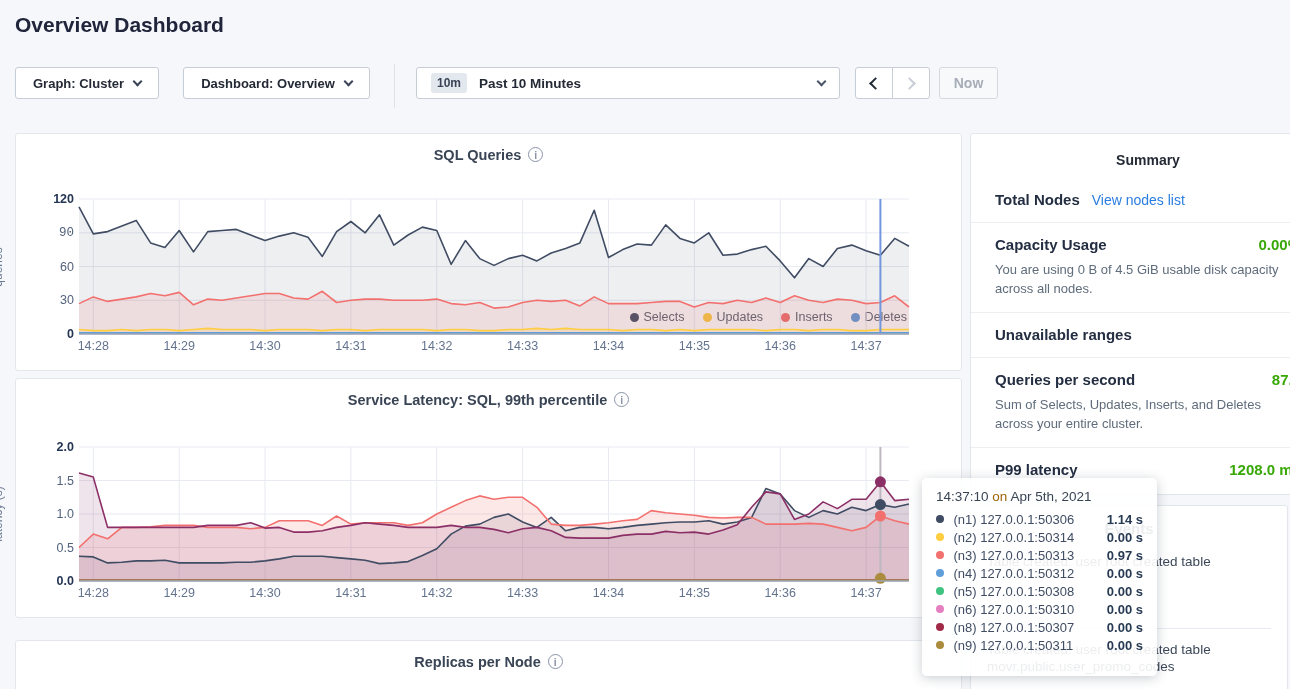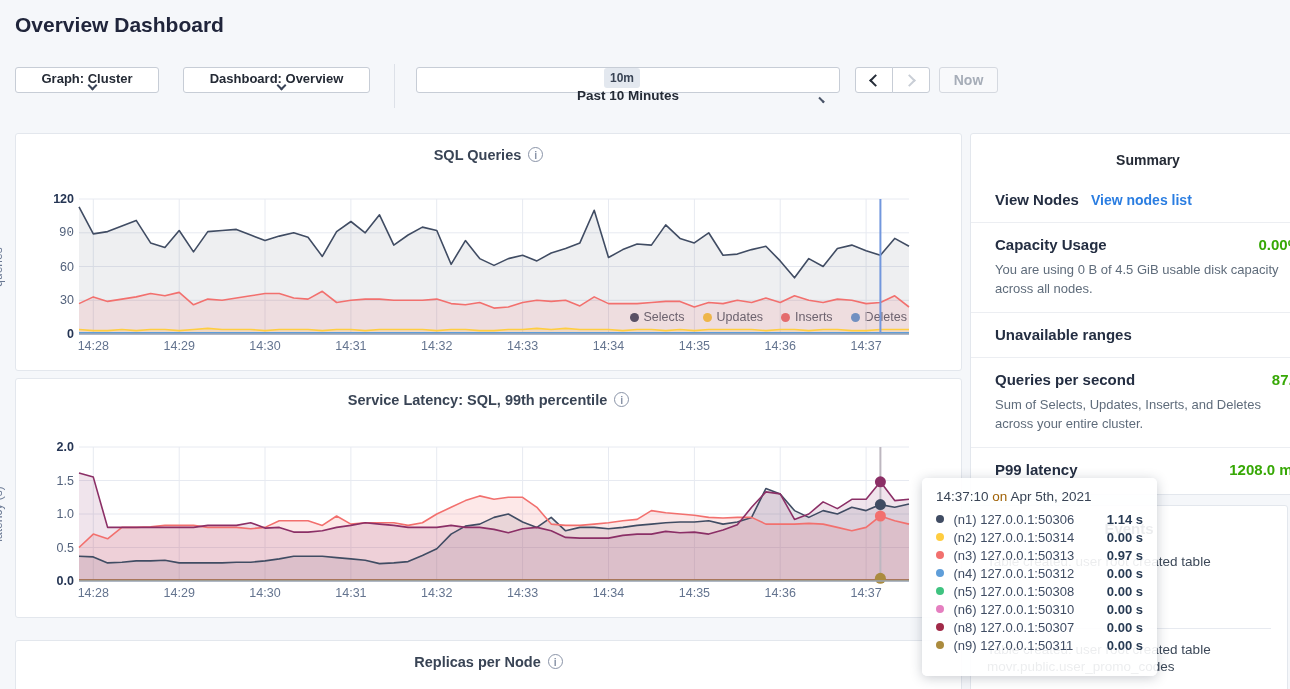--- a/index.html
+++ b/index.html
@@ -3,22 +3,22 @@
 <meta charset="utf-8">
 <style>
   * { margin:0; padding:0; box-sizing:border-box; }
   html,body { width:1290px; height:689px; }
   body { font-family:"Liberation Sans", sans-serif; background:#f5f7fa; color:#394455; }
   .app { position:relative; width:1290px; height:689px; overflow:hidden; }
 
   .page-title { position:absolute; left:15px; top:13px; font-size:21px; font-weight:600; color:#20253b; }
 
   
-  .ctl { position:absolute; top:67px; height:26px; background:#fff; border:1px solid #c7cdd6; border-radius:3px;
-         display:flex; align-items:center; justify-content:center; font-size:13px; font-weight:bold; color:#242a35; cursor:pointer;flex-direction:column; }
+  .ctl { position:absolute; top:67px; height:32px; background:#fff; border:1px solid #c7cdd6; border-radius:3px;
+         display:flex; align-items:center; justify-content:center; font-size:13px; font-weight:bold; color:#242a35; cursor:pointer; }
   .chev { display:inline-block; width:7px; height:7px; border-right:2px solid #3a4458; border-bottom:2px solid #3a4458;
           transform:rotate(45deg); margin-left:10px; margin-top:-4px; }
   .vdivider { position:absolute; left:394px; top:64px; width:1px; height:44px; background:#dde1e8; }
   .badge { background:#e3e8ef; color:#394455; font-size:12px; font-weight:bold; padding:3px 6px; border-radius:3px; margin-right:12px; }
   .timepicker { justify-content:flex-start; padding:0 14px; }
   .timepicker .chev { margin-left:auto; border-color:#4a5568; }
   .arrowbtn { width:38px; }
   .arrowbtn .achev { width:9px; height:9px; border-right:2.5px solid #242b37; border-bottom:2.5px solid #242b37; display:inline-block; }
   .achev.left  { transform:rotate(135deg); margin-left:3px; }
   .achev.right { transform:rotate(-45deg); border-color:#c9ced6; margin-right:3px; }
@@ -43,21 +43,21 @@
   .legend { position:absolute; top:176px; right:54px; display:flex; gap:18px; }
   .legend-item { display:flex; align-items:center; gap:5px; font-size:12.5px; color:#5a6370; cursor:pointer; }
   .ldot { width:9px; height:9px; border-radius:50%; display:inline-block; }
 
   
   .summary-title { text-align:center; font-size:14px; font-weight:bold; color:#242a35; padding:18px 0 10px; }
   .sum-row { padding:13px 24px 14px; border-bottom:1px solid #eceef2; }
   .sum-row:last-child { border-bottom:none; }
   .sum-line { display:flex; align-items:baseline; }
   .sum-label { font-size:15px; font-weight:bold; color:#242e42; }
-  .sum-link { font-size:14px; font-weight:bold; color:#2a7de1; margin-left:12px; cursor:pointer; }
+  .sum-link { font-size:14px; font-weight:normal; color:#2a7de1; margin-left:12px; cursor:pointer; }
   .sum-value { margin-left:auto; font-size:15px; font-weight:bold; color:#37a806; }
   .sum-desc { font-size:13px; color:#5f6c7b; line-height:19px; margin-top:7px; }
 
   
   .events-title { position:absolute; top:14px; left:0; right:0; text-align:center; font-size:15px; font-weight:bold; color:#394455; }
   .event-line { position:absolute; left:16px; right:10px; font-size:13.5px; color:#3c4858; white-space:nowrap; overflow:hidden; }
   .event-divider { position:absolute; left:16px; right:16px; height:1px; background:#e7eaf0; }
 
   
   .tooltip { position:absolute; left:922px; top:478px; width:235px; height:198px; background:rgba(255,255,255,0.9);
@@ -239,21 +239,21 @@
   <div class="card" style="left:15px;top:640px;width:947px;height:120px;">
     <div class="card-title">
       <span>Replicas per Node</span><span class="info-icon">i</span>
     </div>
   </div>
 
   <div class="card" style="left:970px;top:133px;width:356px;height:362px;">
     <div class="summary-title">Summary</div>
     <div class="sum-row">
       <div class="sum-line">
-        <span class="sum-label">View Nodes</span>
+        <span class="sum-label">Total Nodes</span>
         <span class="sum-link">View nodes list</span>
         <span class="sum-value">9</span>
       </div>
     </div>
     <div class="sum-row">
       <div class="sum-line">
         <span class="sum-label">Capacity Usage</span>
         <span class="sum-value">0.00%</span>
       </div>
       <div class="sum-desc">You are using 0 B of 4.5 GiB usable disk capacity across all nodes.</div>

